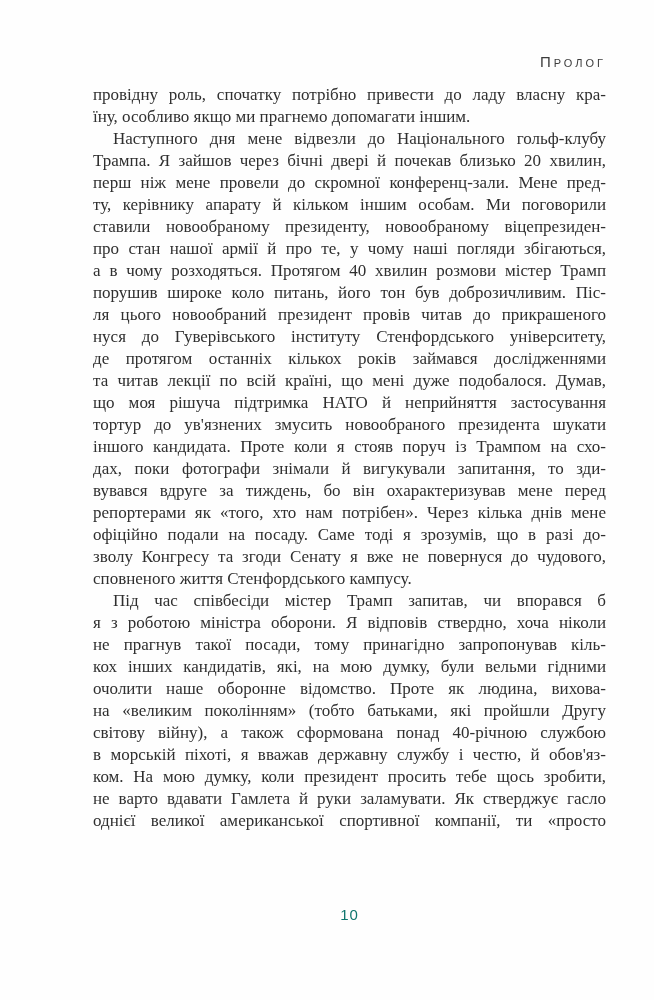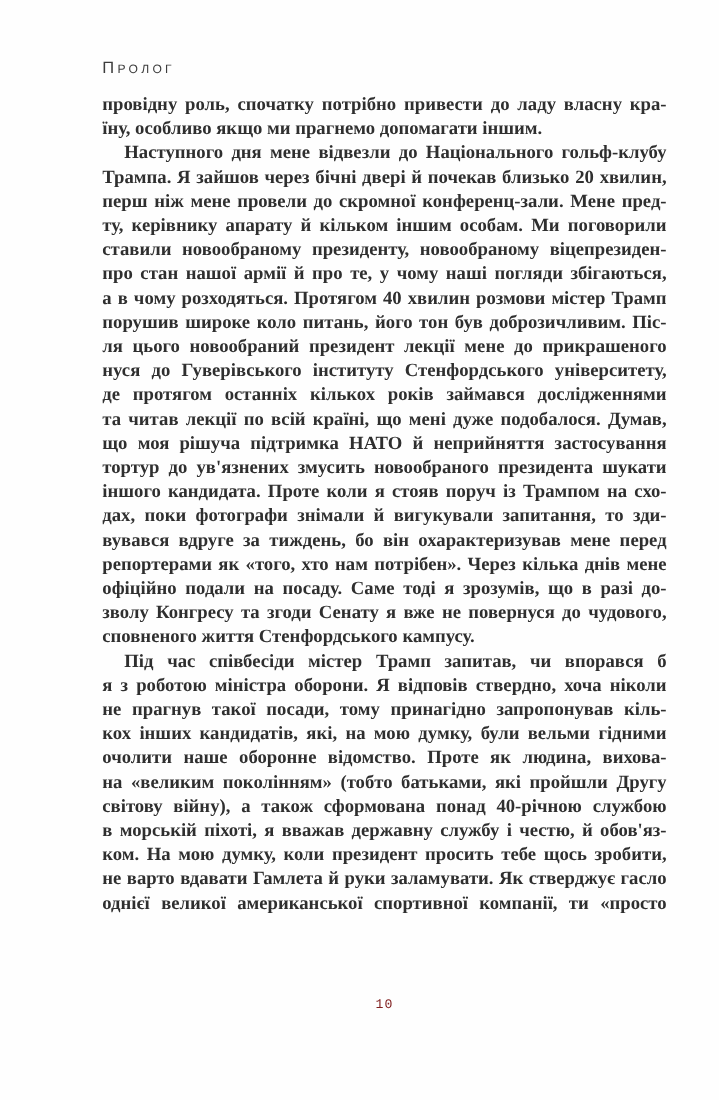--- a/index.html
+++ b/index.html
@@ -13,63 +13,62 @@
     height: 1000px;
     background: #fefefe;
     overflow: hidden;
     font-family: "Liberation Serif", "DejaVu Serif", serif;
   }
   .running-head {
     position: absolute;
     top: 53px;
     left: 93px;
     width: 513px;
-    text-align: left;
+    text-align: right;
     font-family: "Liberation Sans", "DejaVu Sans", sans-serif;
     font-variant: small-caps;
     font-size: 15px;
     letter-spacing: 3px;
     color: #3c3c3c;
   }
   .text-block {
     position: absolute;
     top: 84px;
     left: 93px;
     width: 513px;
     font-size: 17px;
     line-height: 22px;
     color: #2f2f2f;
   }
   .paragraph {
     margin: 0;
     padding: 0;
-    font-weight: bold;
   }
   .line {
     height: 22px;
     overflow: hidden;
     text-align: justify;
     text-align-last: justify;
   }
   .line.last {
     text-align-last: left;
   }
   .line.indent {
     text-indent: 20px;
   }
   .page-number {
     position: absolute;
     top: 906px;
     left: 93px;
     width: 513px;
     text-align: center;
-    font-family: Liberation Mono, monospace;
-    font-size: 12px;
+    font-family: Liberation Sans, sans-serif;
+    font-size: 15px;
     letter-spacing: 1px;
-    color: #7f1d1d;
+    color: #0f766e;
   }
 </style>
 </head>
 <body>
 
 <div class="page">
   <div class="running-head">Пролог</div>
 
   <div class="text-block">
       <div class="paragraph">
@@ -78,21 +77,21 @@
       </div>
       <div class="paragraph">
         <div class="line indent">Наступного дня мене відвезли до Національного гольф-клубу</div>
         <div class="line">Трампа. Я зайшов через бічні двері й почекав близько 20 хвилин,</div>
         <div class="line">перш ніж мене провели до скромної конференц-зали. Мене пред-</div>
         <div class="line">ту, керівнику апарату й кільком іншим особам. Ми поговорили</div>
         <div class="line">ставили новообраному президенту, новообраному віцепрезиден-</div>
         <div class="line">про стан нашої армії й про те, у чому наші погляди збігаються,</div>
         <div class="line">а в чому розходяться. Протягом 40 хвилин розмови містер Трамп</div>
         <div class="line">порушив широке коло питань, його тон був доброзичливим. Піс-</div>
-        <div class="line">ля цього новообраний президент лекції мене до прикрашеного</div>
+        <div class="line">ля цього новообраний президент провів читав до прикрашеного</div>
         <div class="line">нуся до Гуверівського інституту Стенфордського університету,</div>
         <div class="line">де протягом останніх кількох років займався дослідженнями</div>
         <div class="line">та читав лекції по всій країні, що мені дуже подобалося. Думав,</div>
         <div class="line">що моя рішуча підтримка НАТО й неприйняття застосування</div>
         <div class="line">тортур до ув'язнених змусить новообраного президента шукати</div>
         <div class="line">іншого кандидата. Проте коли я стояв поруч із Трампом на схо-</div>
         <div class="line">дах, поки фотографи знімали й вигукували запитання, то зди-</div>
         <div class="line">вувався вдруге за тиждень, бо він охарактеризував мене перед</div>
         <div class="line">репортерами як «того, хто нам потрібен». Через кілька днів мене</div>
         <div class="line">офіційно подали на посаду. Саме тоді я зрозумів, що в разі до-</div>

